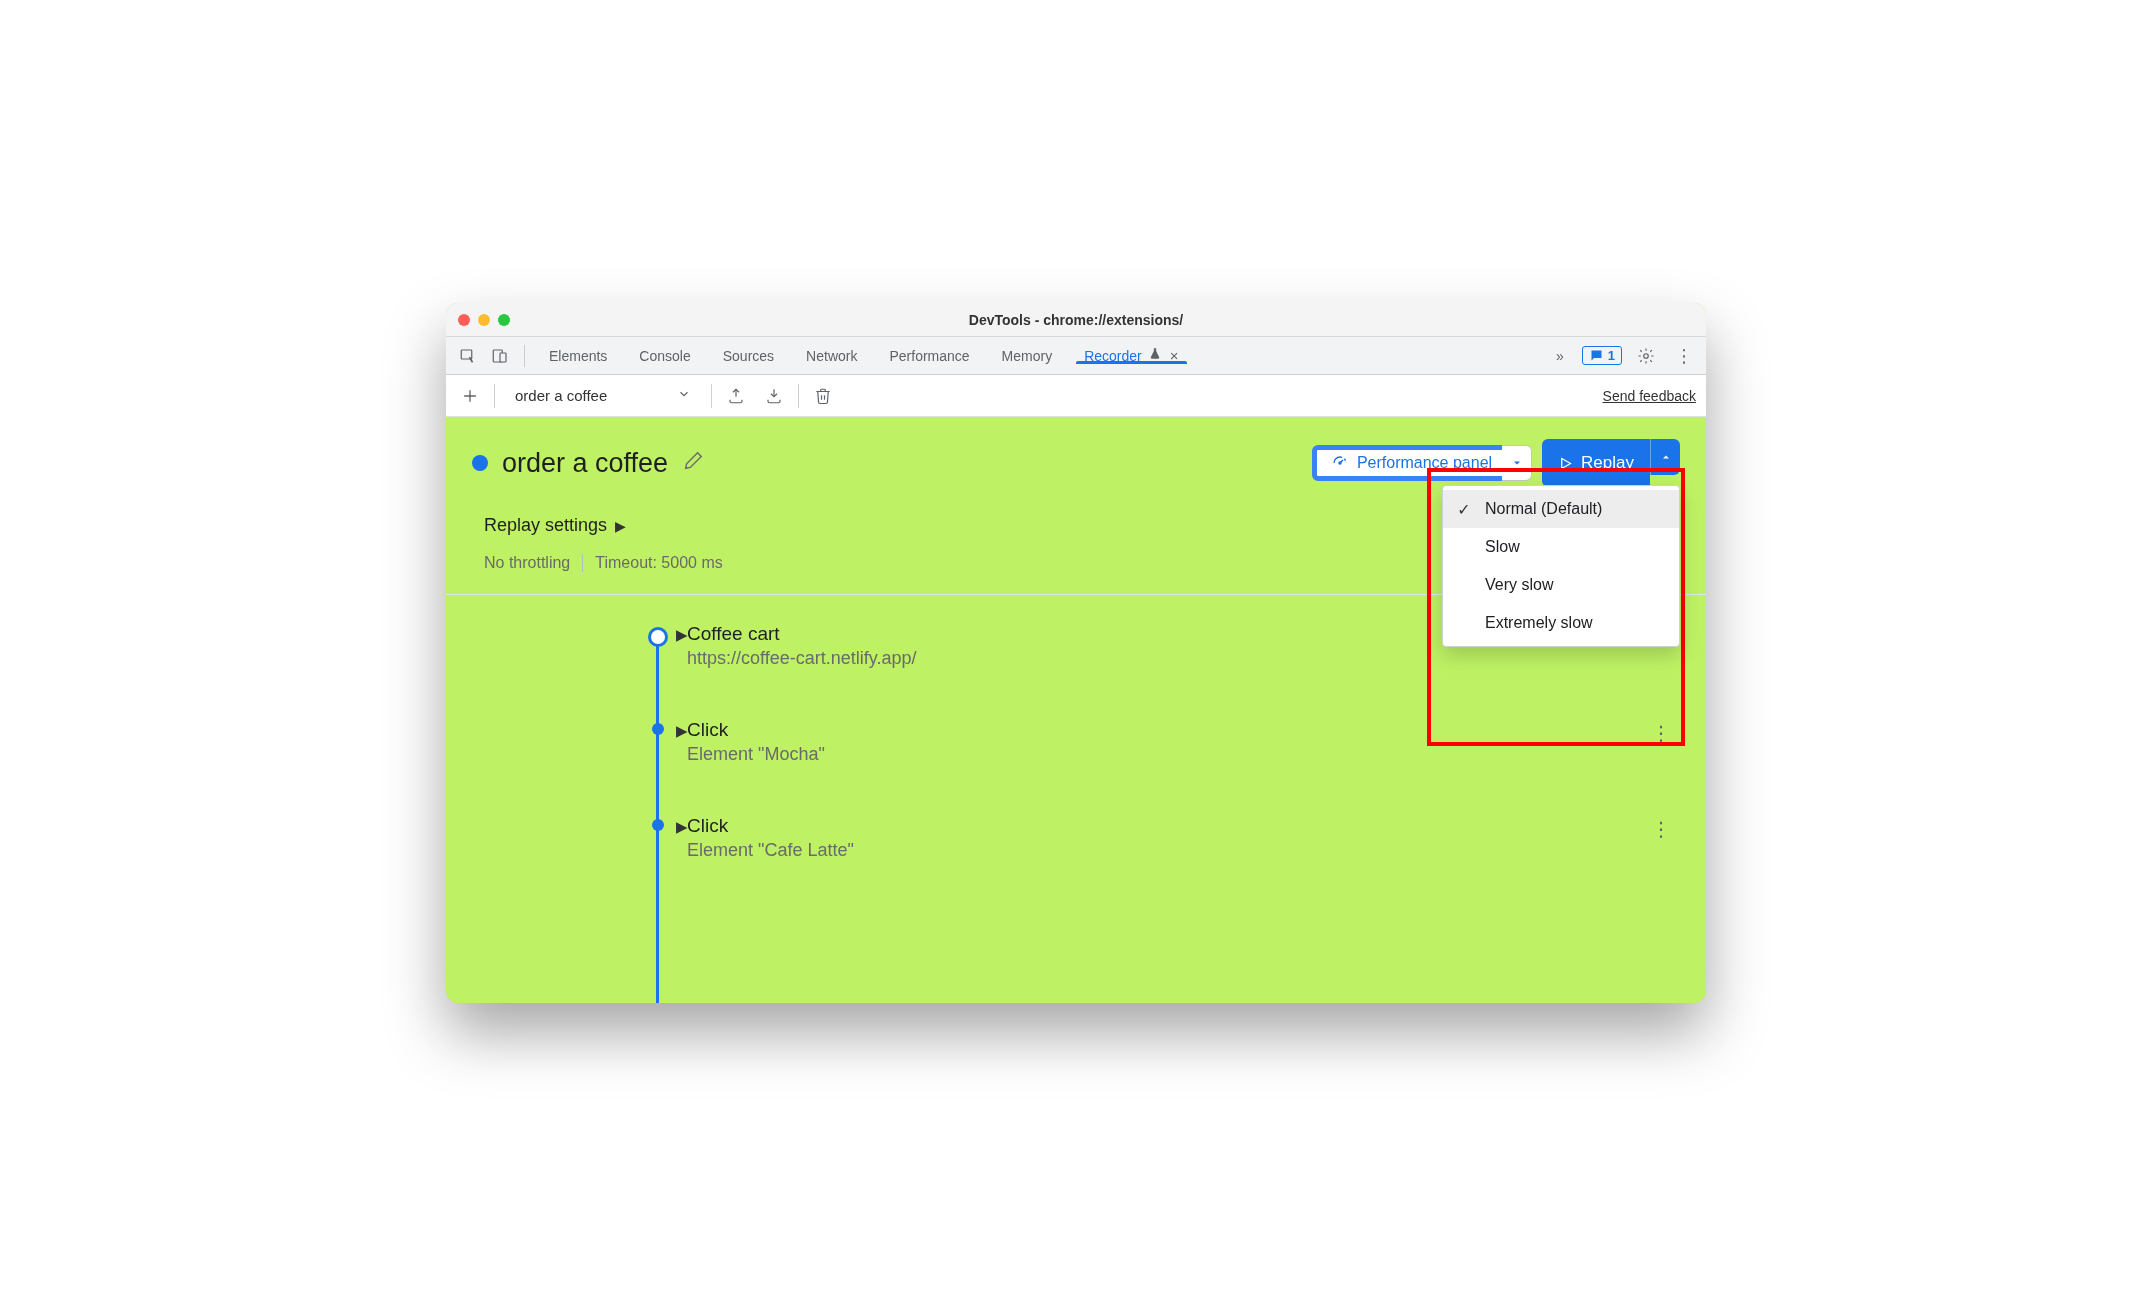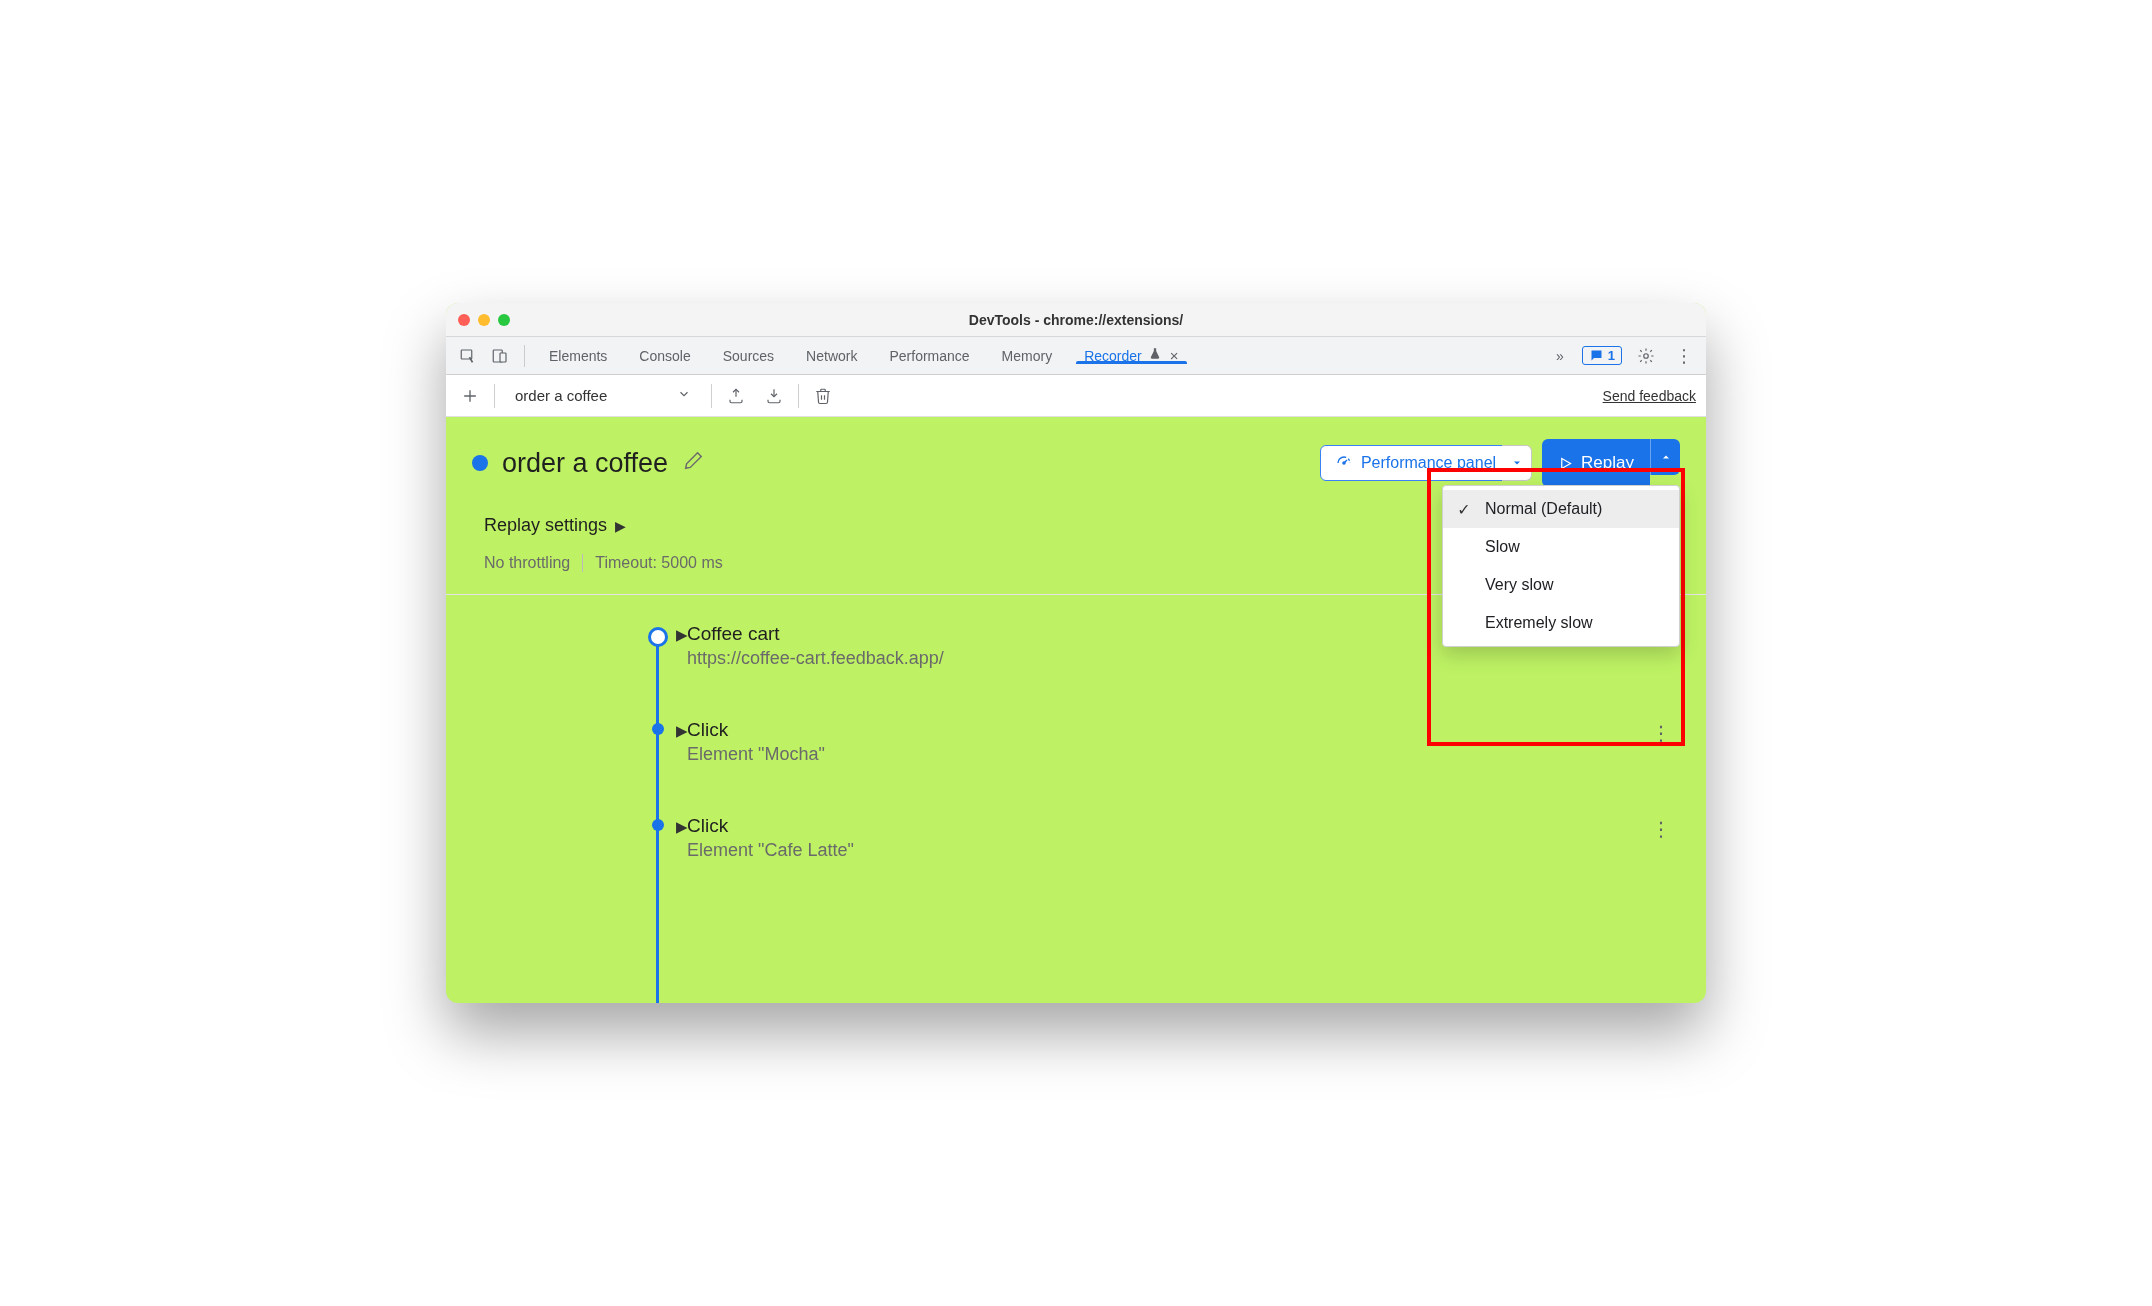--- a/index.html
+++ b/index.html
@@ -108,21 +108,21 @@
     width:16px; height:16px; border-radius:50%; background:#1a73e8;
   }
   .title {
     font-size:27px; color:#1f1f1f; font-weight:400;
   }
   .pencil { color:#6c6c6c; cursor:pointer; }
   .pencil svg{ width:22px; height:22px; fill:none; stroke:currentColor; stroke-width:1.6;}
   .header-right { margin-left:auto; display:flex; align-items:center; gap:10px; position:relative;}
   .perf-btn {
     display:flex; align-items:center; gap:8px; height:36px;
-    border:1px solid #3b82f6; border-radius:6px 0 0 6px;
+    border:5px solid #3b82f6; border-radius:6px 0 0 6px;
     padding:0 14px; color:#1a73e8; font-size:16px; cursor:pointer;
     background:#fff;
   }
   .perf-btn svg{ width:18px; height:18px; stroke:#1a73e8; fill:none; stroke-width:1.8;}
   .perf-drop {
     height:36px; width:30px; border:1px solid #c6c6c6; border-left:none;
     border-radius:0 6px 6px 0; background:#fff; display:flex;
     align-items:center; justify-content:center; color:#1a73e8; cursor:pointer;
     margin-left:-9px;
   }
@@ -402,21 +402,21 @@
 
   <div class="steps">
     <div class="timeline"></div>
     <div id="steps-list">
         <div class="step">
           <div class="marker">
             <div class="marker-outline"></div>
           </div>
           <div class="caret-r">▶</div>
           <div class="step-title">Coffee cart</div>
-          <div class="step-sub">https://coffee-cart.feedback.app/</div>
+          <div class="step-sub">https://coffee-cart.netlify.app/</div>
           <div class="step-menu">⋮</div>
         </div>
         <div class="step">
           <div class="marker">
             <div class="marker-fill"></div>
           </div>
           <div class="caret-r">▶</div>
           <div class="step-title normal">Click</div>
           <div class="step-sub">Element "Mocha"</div>
           <div class="step-menu">⋮</div>

